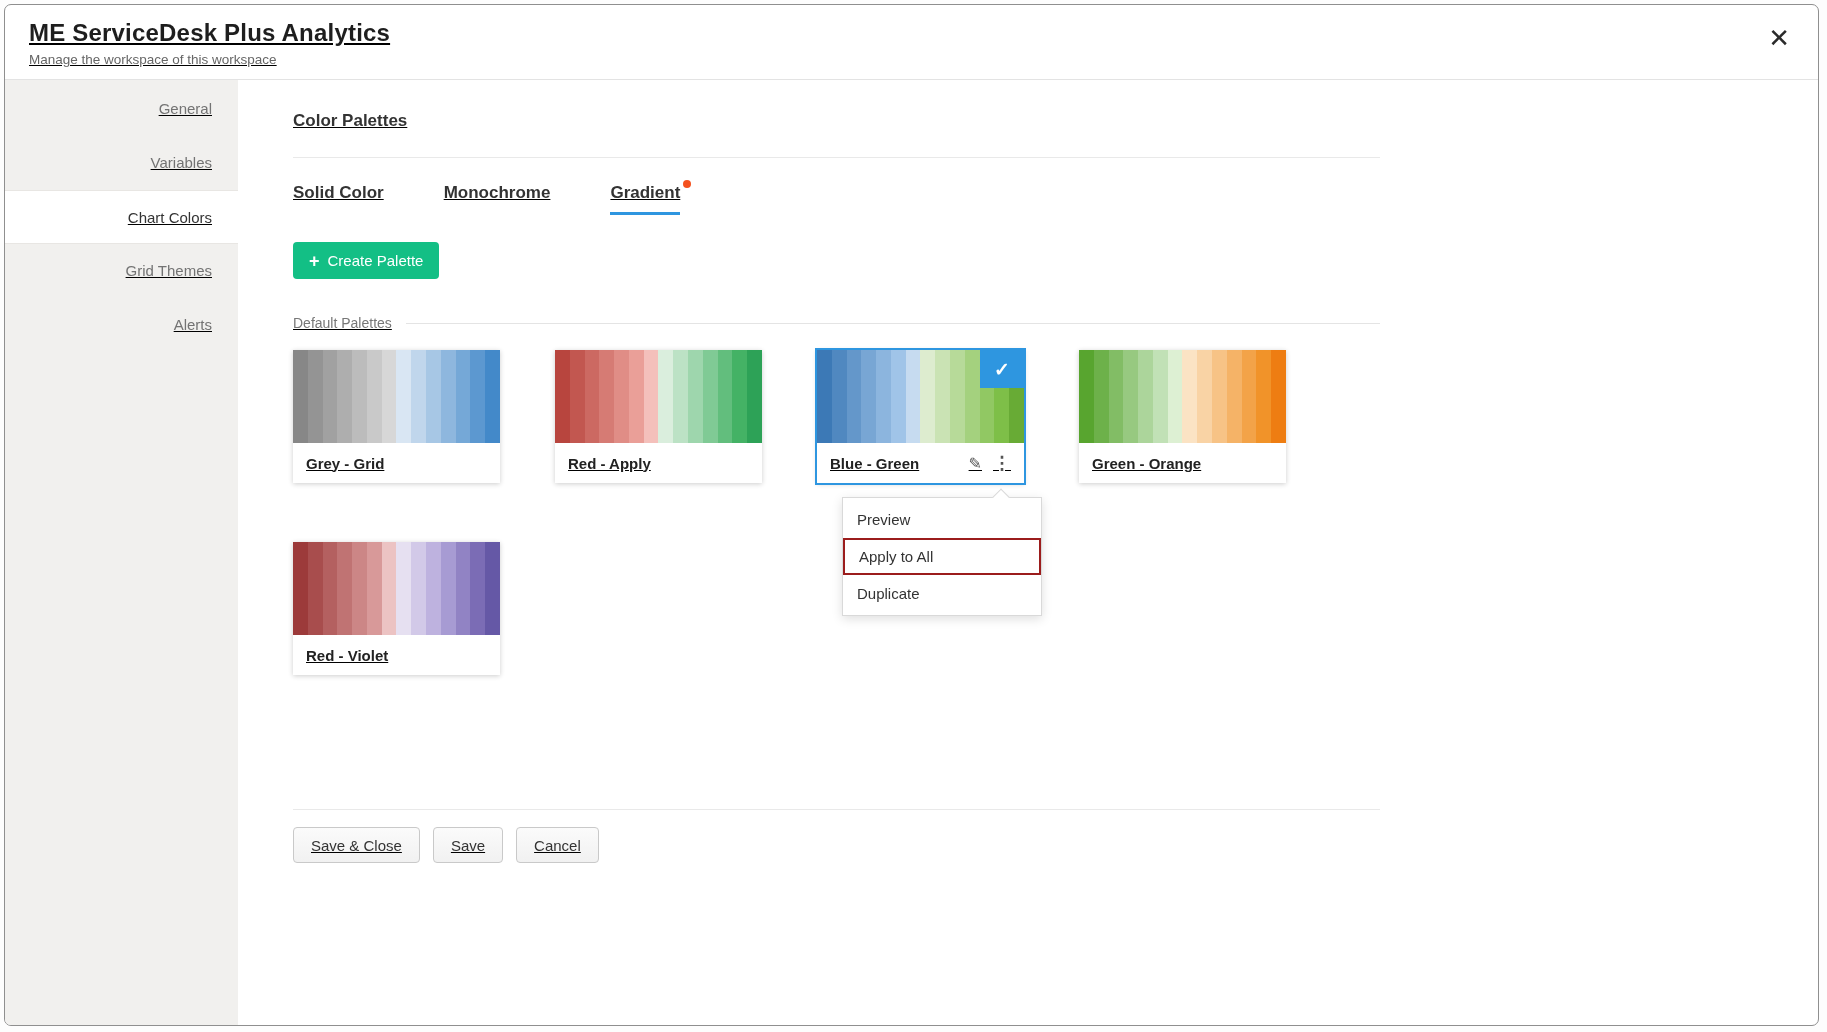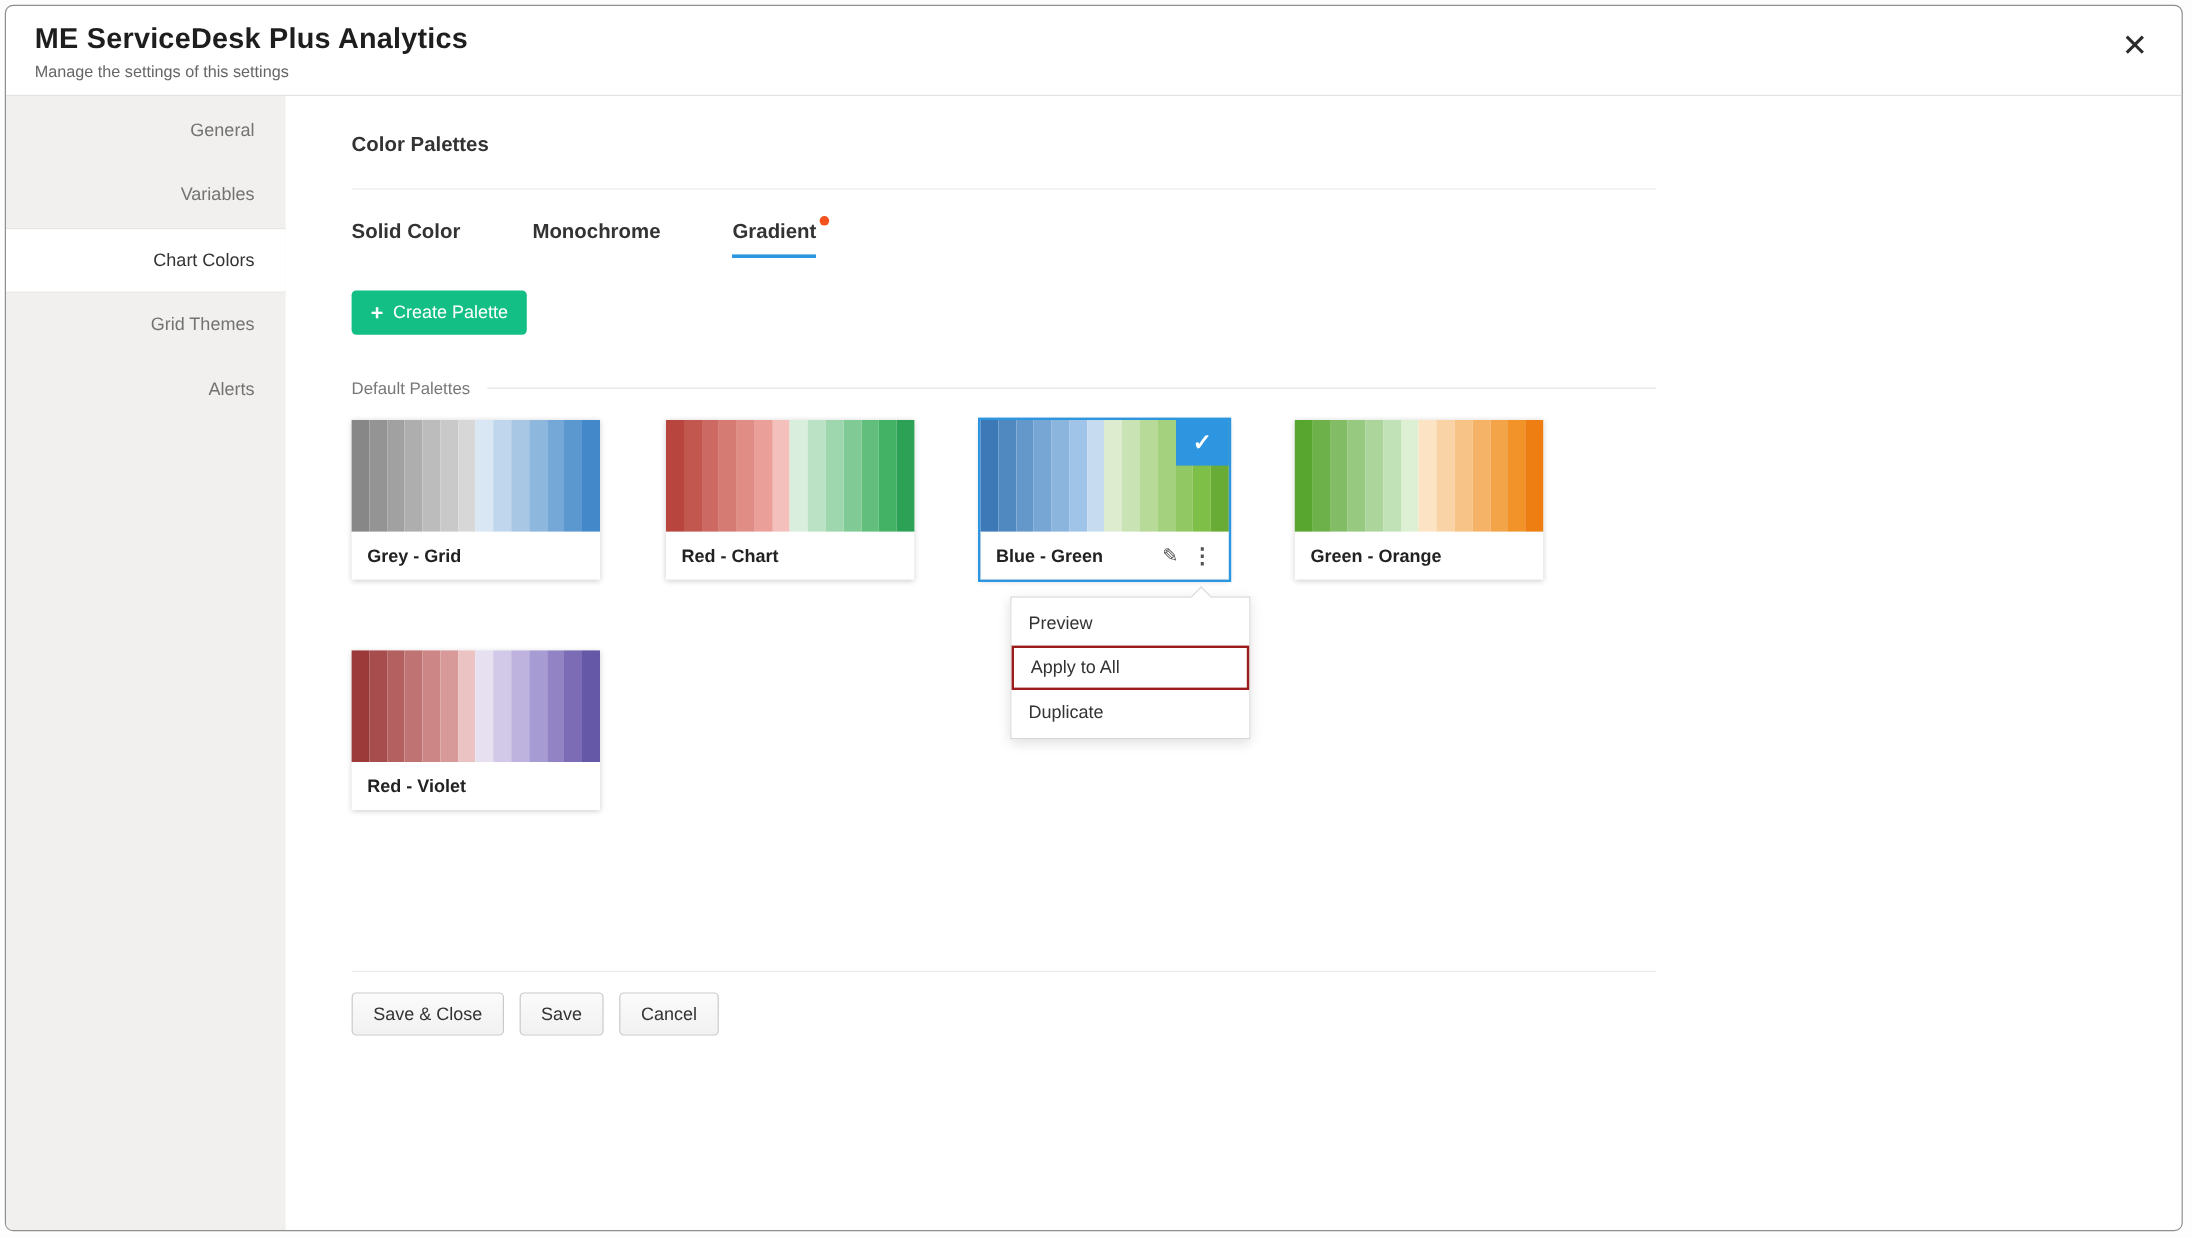--- a/index.html
+++ b/index.html
@@ -4,21 +4,21 @@
 <style>
   * { margin:0; padding:0; box-sizing:border-box; }
   html,body { background:#ffffff; }
   .screen {
     width:1827px; height:1032px; position:relative; overflow:hidden;
     font-family:"Liberation Sans", sans-serif; background:#fdfdfd;
   }
   .dialog {
     position:absolute; left:4px; top:4px; width:1815px; height:1022px;
     border:1px solid #8f8f8f; border-radius:7px; background:#fff;
-    overflow:hidden; display:flex; flex-direction:column;
+    overflow:hidden; display:flex; flex-direction:column;text-decoration:underline;
   }
   
   .header { position:relative; padding:14px 24px 12px 24px; border-bottom:1px solid #e3e3e3; flex:0 0 auto; }
   .header-title { font-size:24px; font-weight:bold; color:#1e1e1e; letter-spacing:.2px; }
   .header-sub   { font-size:13.5px; color:#666; margin-top:5px; }
   .close-btn { position:absolute; right:28px; top:20px; font-size:26px; color:#2b2b2b; cursor:pointer; line-height:1; }
   
   .dlg-body { flex:1; display:flex; min-height:0; }
   .sidebar { width:233px; background:#f1f0ee; flex:0 0 auto; padding-top:2px; }
   .side-item { height:54px; line-height:54px; text-align:right; padding-right:26px;
@@ -72,21 +72,21 @@
     font-family:inherit; white-space:nowrap; }
 </style>
 </head>
 <body>
 
 <div class="screen">
   <div class="dialog">
 
     <div class="header">
       <div class="header-title">ME ServiceDesk Plus Analytics</div>
-      <div class="header-sub">Manage the settings of this settings</div>
+      <div class="header-sub">Manage the workspace of this workspace</div>
       <div class="close-btn">✕</div>
     </div>
 
     <div class="dlg-body">
       <div class="sidebar">
           <div class="side-item">General</div>
           <div class="side-item">Variables</div>
           <div class="side-item active">Chart Colors</div>
           <div class="side-item">Grid Themes</div>
           <div class="side-item">Alerts</div>
@@ -149,21 +149,21 @@
                     <div class="stripe" style="background: rgb(244, 192, 187);"></div>
                     <div class="stripe" style="background: rgb(218, 238, 221);"></div>
                     <div class="stripe" style="background: rgb(188, 226, 197);"></div>
                     <div class="stripe" style="background: rgb(158, 214, 173);"></div>
                     <div class="stripe" style="background: rgb(128, 202, 149);"></div>
                     <div class="stripe" style="background: rgb(98, 190, 125);"></div>
                     <div class="stripe" style="background: rgb(68, 178, 101);"></div>
                     <div class="stripe" style="background: rgb(45, 162, 87);"></div>
                   </div>
                   <div class="card-label">
-                    <span class="card-name">Red - Chart</span>
+                    <span class="card-name">Red - Apply</span>
                   </div>
                 </div>
               </div>
               <div class="card-wrap">
                 <div class="card selected">
                   <div class="swatches">
                     <div class="stripe" style="background: rgb(60, 121, 182);"></div>
                     <div class="stripe" style="background: rgb(80, 136, 192);"></div>
                     <div class="stripe" style="background: rgb(100, 151, 202);"></div>
                     <div class="stripe" style="background: rgb(120, 166, 212);"></div>

